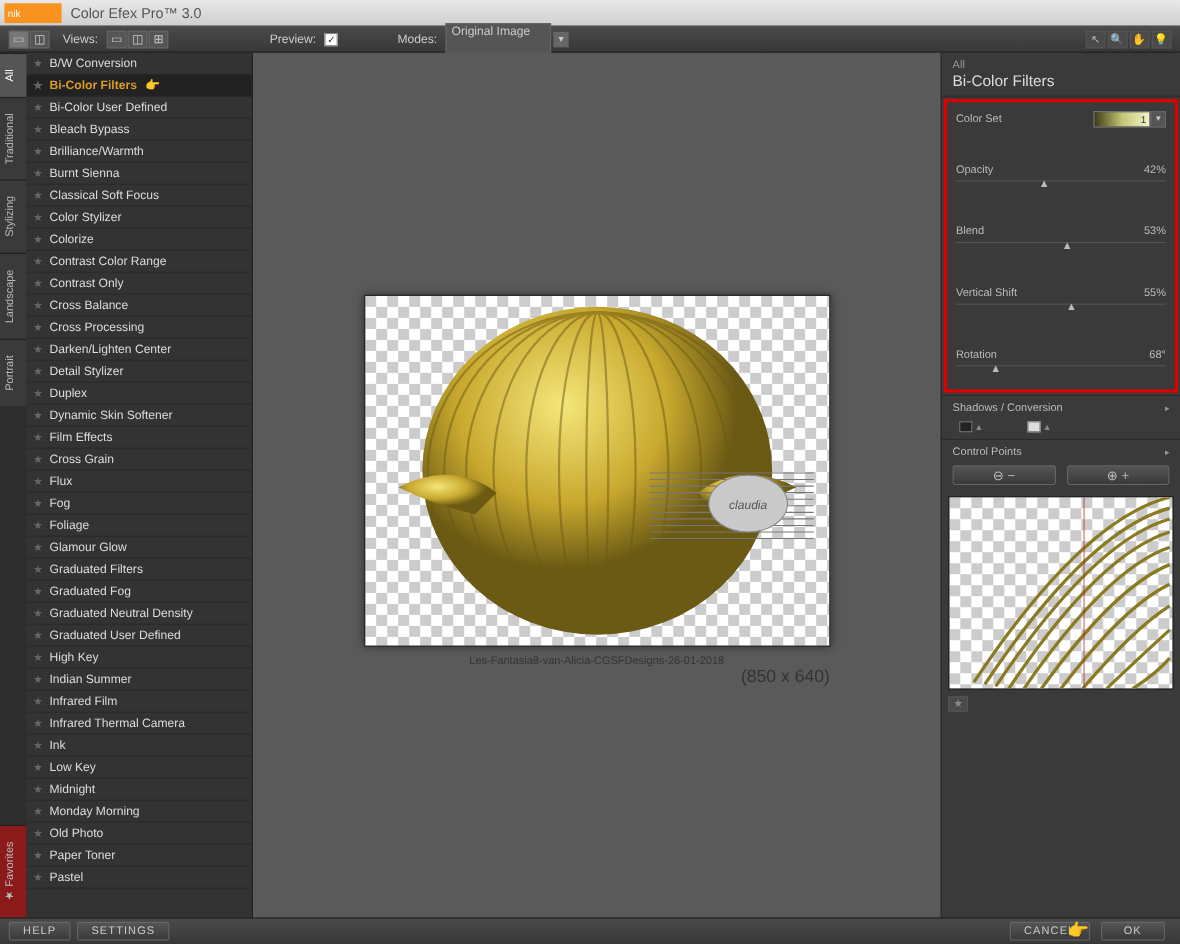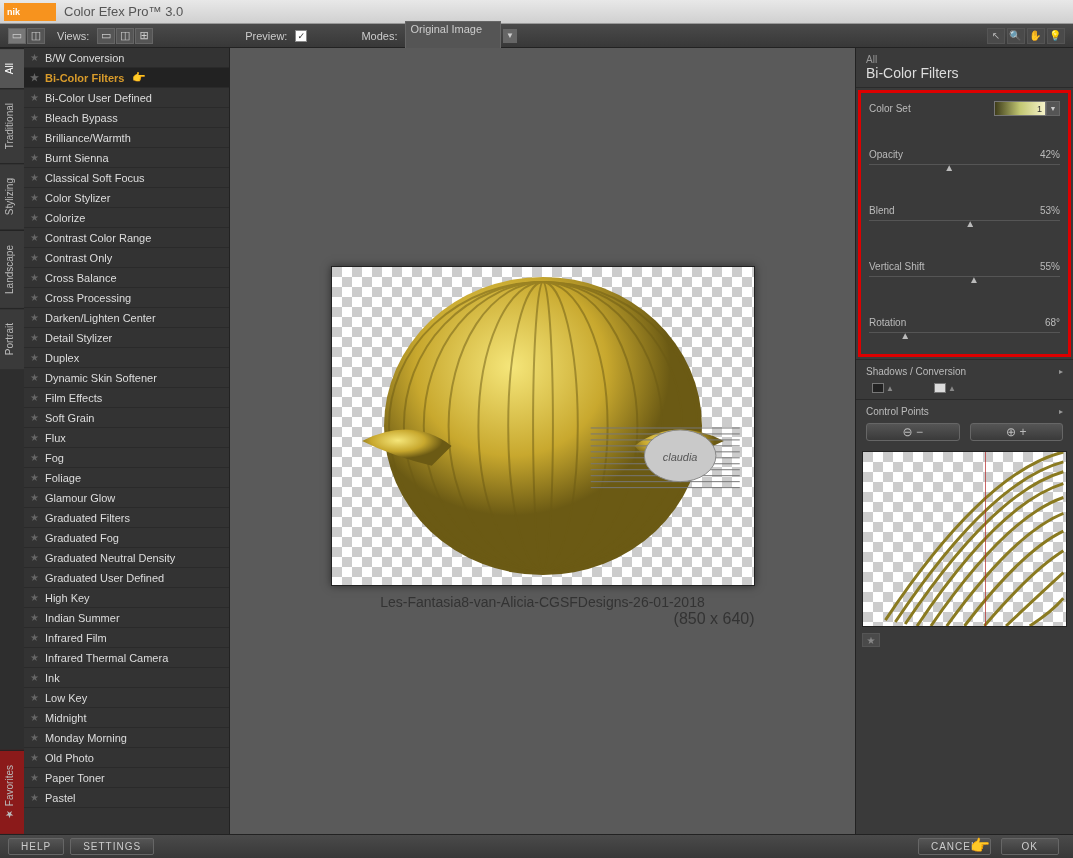--- a/index.html
+++ b/index.html
@@ -1,19 +1,19 @@
 <!DOCTYPE html>
 <html><head>
 <meta charset="utf-8">
 <style>
 * { margin: 0; padding: 0; box-sizing: border-box; font-family: Arial, sans-serif; }
 body { background: #2a2a2a; width: 1073px; height: 858px; overflow: hidden; user-select: none; }
 
 .titlebar { height: 24px; background: linear-gradient(#e8e8e8, #d0d0d0); display: flex; align-items: center; padding: 0 4px; border-bottom: 1px solid #999; }
-.titlebar .logo { width: 52px; height: 18px; background: #f7931e; color: #fff; font-size: 9px; font-weight: bold; display: flex; align-items: center; padding: 0 3px; margin-right: 8px; }
+.titlebar .logo { width: 52px; height: 18px; background: #f7931e; color: #fff; font-size: 9px; font-weight: normal; display: flex; align-items: center; padding: 0 3px; margin-right: 8px; }
 .titlebar .title { font-size: 13px; color: #555; }
 
 .toolbar { height: 24px; background: linear-gradient(#4a4a4a, #383838); display: flex; align-items: center; padding: 0 8px; font-size: 11px; color: #ccc; border-bottom: 1px solid #222; }
 .toolbar .btn-group { display: flex; gap: 1px; margin-right: 12px; }
 .toolbar .tbtn { width: 18px; height: 16px; background: #555; border: 1px solid #666; cursor: pointer; display: flex; align-items: center; justify-content: center; }
 .toolbar .tbtn.active { background: #777; }
 .toolbar .label { margin-right: 8px; }
 .toolbar .checkbox { width: 12px; height: 12px; background: #fff; border: 1px solid #888; margin-right: 4px; display: inline-flex; align-items: center; justify-content: center; font-size: 9px; color: #333; }
 .toolbar .modes-select { background: #555; border: 1px solid #666; color: #ccc; padding: 1px 18px 14px 4px; font-size: 11px; position: relative; }
 .toolbar .modes-arrow { width: 14px; height: 14px; background: #666; margin-left: 2px; display: flex; align-items: center; justify-content: center; font-size: 8px; }
@@ -33,21 +33,21 @@
 .filter-list::-webkit-scrollbar-track { background: #2a2a2a; }
 .filter-list::-webkit-scrollbar-thumb { background: #555; }
 .filter-item { display: flex; align-items: center; padding: 3px 6px; font-size: 11px; color: #ddd; cursor: pointer; border-bottom: 1px solid #2a2a2a; height: 20px; }
 .filter-item.selected { background: #222; color: #d89b2b; font-weight: bold; }
 .filter-item .star { color: #666; margin-right: 6px; font-size: 10px; }
 
 .canvas-area { flex: 1; background: #5a5a5a; display: flex; flex-direction: column; align-items: center; justify-content: center; position: relative; }
 .canvas-wrap { position: relative; margin-top: 11px; }
 .canvas { width: 424px; height: 320px; background-image: repeating-conic-gradient(#fff 0deg 90deg, #ccc 90deg 180deg); background-size: 20px 20px; border: 1px solid #222; box-shadow: 0 0 8px rgba(0,0,0,0.5); display: flex; align-items: center; justify-content: center; overflow: hidden; }
 .canvas svg { width: 100%; height: 100%; }
-.file-label { margin-top: 8px; font-size: 14px; color: #333; text-align: center; }
+.file-label { margin-top: 8px; font-size: 10px; color: #333; text-align: center; }
 .dims-label { font-size: 16px; color: #333; text-align: right; }
 
 .right-panel { width: 218px; background: #3a3a3a; display: flex; flex-direction: column; border-left: 1px solid #222; }
 .rp-header { padding: 6px 10px; border-bottom: 1px solid #2a2a2a; }
 .rp-header .sub { font-size: 10px; color: #999; }
 .rp-header .title { font-size: 14px; color: #ddd; }
 .rp-controls { border: 3px solid #d00; margin: 2px; padding: 8px 8px 14px 8px; }
 .ctrl-row { display: flex; align-items: center; justify-content: space-between; font-size: 10px; color: #bbb; margin-bottom: 4px; }
 .ctrl-row .val { color: #bbb; }
 .colorset-swatch { width: 52px; height: 15px; background: linear-gradient(90deg, #3e3c1a 0%, #c2c773 50%, #f5f2c8 100%); border: 1px solid #777; display: flex; align-items: center; justify-content: flex-end; padding-right: 3px; font-size: 9px; color: #333; }
@@ -190,21 +190,21 @@
       <div class="filter-item">
         <span class="star">★</span>
         <span>Dynamic Skin Softener</span>
       </div>
       <div class="filter-item">
         <span class="star">★</span>
         <span>Film Effects</span>
       </div>
       <div class="filter-item">
         <span class="star">★</span>
-        <span>Soft Grain</span>
+        <span>Cross Grain</span>
       </div>
       <div class="filter-item">
         <span class="star">★</span>
         <span>Flux</span>
       </div>
       <div class="filter-item">
         <span class="star">★</span>
         <span>Fog</span>
       </div>
       <div class="filter-item">

